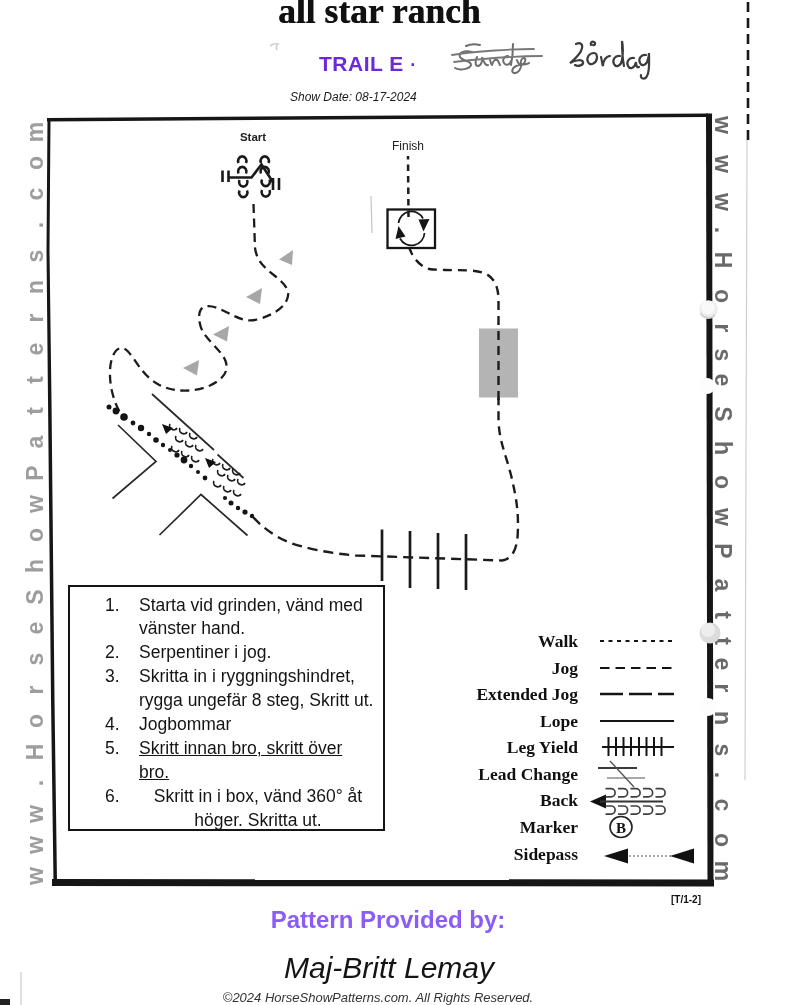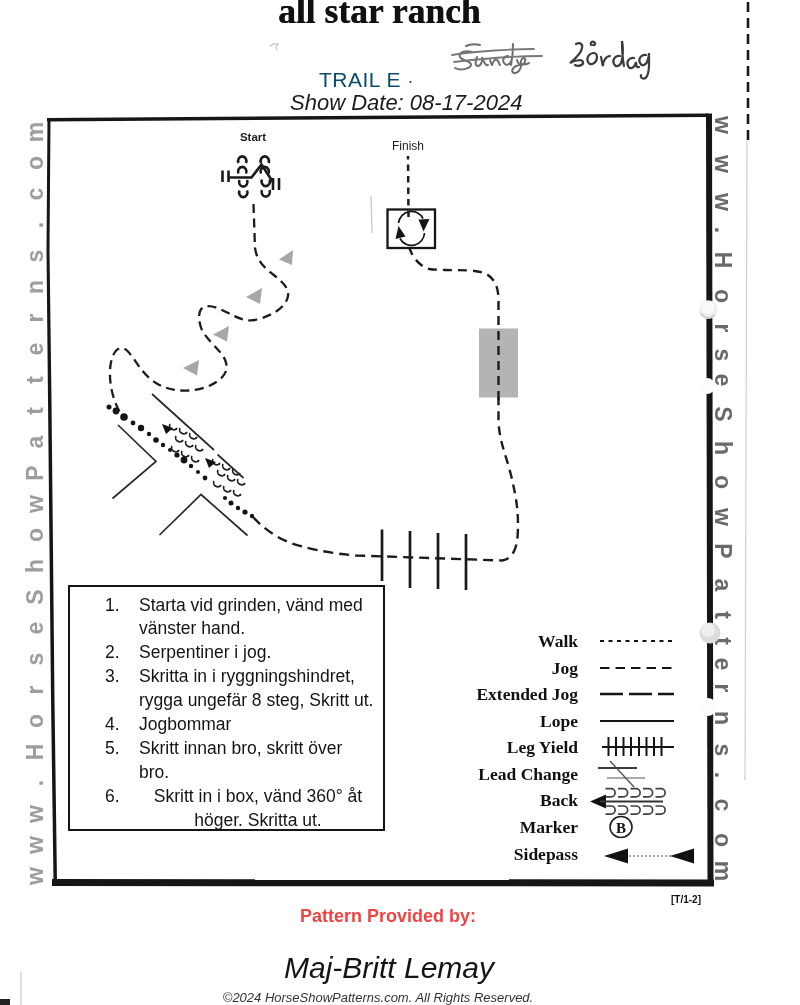--- a/index.html
+++ b/index.html
@@ -5,23 +5,23 @@
   html,body{margin:0;padding:0;}
   body{width:800px;height:1005px;position:relative;overflow:hidden;background:#fff;
        font-family:"Liberation Sans", sans-serif;}
   .abs{position:absolute;}
 </style>
 </head>
 <body>
 
 <div class="abs" style="left:278px;top:-6px;width:220px;line-height:1;font-family:'Liberation Serif',serif;font-weight:bold;font-size:35.5px;color:#111;white-space:nowrap;text-shadow:0.5px 0 0 #111;">all star ranch</div>
 
-<div class="abs" style="left:319px;top:68px;font-weight:normal;font-size:21px;color:#0c4a6e;letter-spacing:0.5px;white-space:nowrap;">TRAIL E <span style="font-size:18px;">·</span></div>
-
-<div class="abs" style="left:290px;top:90px;font-style:italic;font-size:22px;color:#1b1b1b;white-space:nowrap;">Show Date: 08-17-2024</div>
+<div class="abs" style="left:319px;top:52px;font-weight:bold;font-size:21px;color:#6d28d9;letter-spacing:0.5px;white-space:nowrap;">TRAIL E <span style="font-size:18px;">·</span></div>
+
+<div class="abs" style="left:290px;top:90px;font-style:italic;font-size:12px;color:#1b1b1b;white-space:nowrap;">Show Date: 08-17-2024</div>
 
 <svg class="abs" style="left:430px;top:30px;" width="240" height="60" viewBox="0 0 240 60">
   <g fill="none" stroke="#6e6e6e" stroke-width="2" stroke-linecap="round">
     <path d="M 42 22 C 34 20 28 23 30 27 C 32 31 42 31 41 35 C 40 39 30 41 25 38"></path>
     <path d="M 47 27 C 45 31 45 36 48 36 C 51 36 53 30 52 27 C 54 33 56 36 58 35"></path>
     <path d="M 60 30 C 61 33 61 35 62 35 C 63 31 65 29 67 30 C 69 31 69 34 70 35"></path>
     <path d="M 78 26 C 74 26 72 30 74 33 C 76 36 80 35 81 31 M 83 14 C 83 20 82 30 81 35"></path>
     <path d="M 87 30 C 88 34 90 36 93 34 C 96 32 96 28 94 28 C 92 28 90 31 91 34 C 92 38 88 44 84 43 C 81 42 82 38 86 36 C 92 34 97 35 99 33"></path>
     <path d="M 36 16 C 40 14 46 14 50 15"></path>
   </g>
@@ -326,24 +326,24 @@
 <div class="abs" style="left:68px;top:593.5px;width:317px;font-size:17.5px;color:#141414;line-height:23.9px;">
   <div style="position:absolute;left:37px;top:0px;">1.</div>
     <div style="position:absolute;left:71px;top:0px;width:238px;">Starta vid grinden, vänd med vänster hand.</div>
   <div style="position:absolute;left:37px;top:47.8px;">2.</div>
     <div style="position:absolute;left:71px;top:47.8px;width:238px;">Serpentiner i jog.</div>
   <div style="position:absolute;left:37px;top:71.7px;">3.</div>
     <div style="position:absolute;left:71px;top:71.7px;width:238px;">Skritta in i ryggningshindret, rygga ungefär 8 steg, Skritt ut.</div>
   <div style="position:absolute;left:37px;top:119.5px;">4.</div>
     <div style="position:absolute;left:71px;top:119.5px;width:238px;">Jogbommar</div>
   <div style="position:absolute;left:37px;top:143.4px;">5.</div>
-    <div style="position:absolute;left:71px;top:143.4px;width:225px;">Skritt innan bro, skritt över bro.</div>
+    <div style="position:absolute;left:71px;top:143.4px;width:225px;text-decoration:underline;">Skritt innan bro, skritt över bro.</div>
   <div style="position:absolute;left:37px;top:191.2px;">6.</div>
     <div style="position:absolute;left:71px;top:191.2px;width:238px;text-align:center;">Skritt in i box, vänd 360° åt höger. Skritta ut.</div>
 </div>
 
 <div class="abs" style="left:671px;top:894px;font-weight:bold;font-size:10px;color:#111;">[T/1-2]</div>
 
-<div class="abs" style="left:0px;top:906px;width:776px;text-align:center;font-weight:bold;font-size:18px;color:#ef4444;">Pattern Provided by:</div>
+<div class="abs" style="left:0px;top:906px;width:776px;text-align:center;font-weight:bold;font-size:24px;color:#8b5cf6;">Pattern Provided by:</div>
 
 <div class="abs" style="left:0px;top:942px;width:778px;text-align:center;font-style:italic;font-size:30px;color:#141414;margin-top:9px;">Maj-Britt Lemay</div>
 
 <div class="abs" style="left:0px;top:990px;width:756px;text-align:center;font-style:italic;font-size:13px;color:#333;">©2024 HorseShowPatterns.com. All Rights Reserved.</div>
 
 </body></html>

